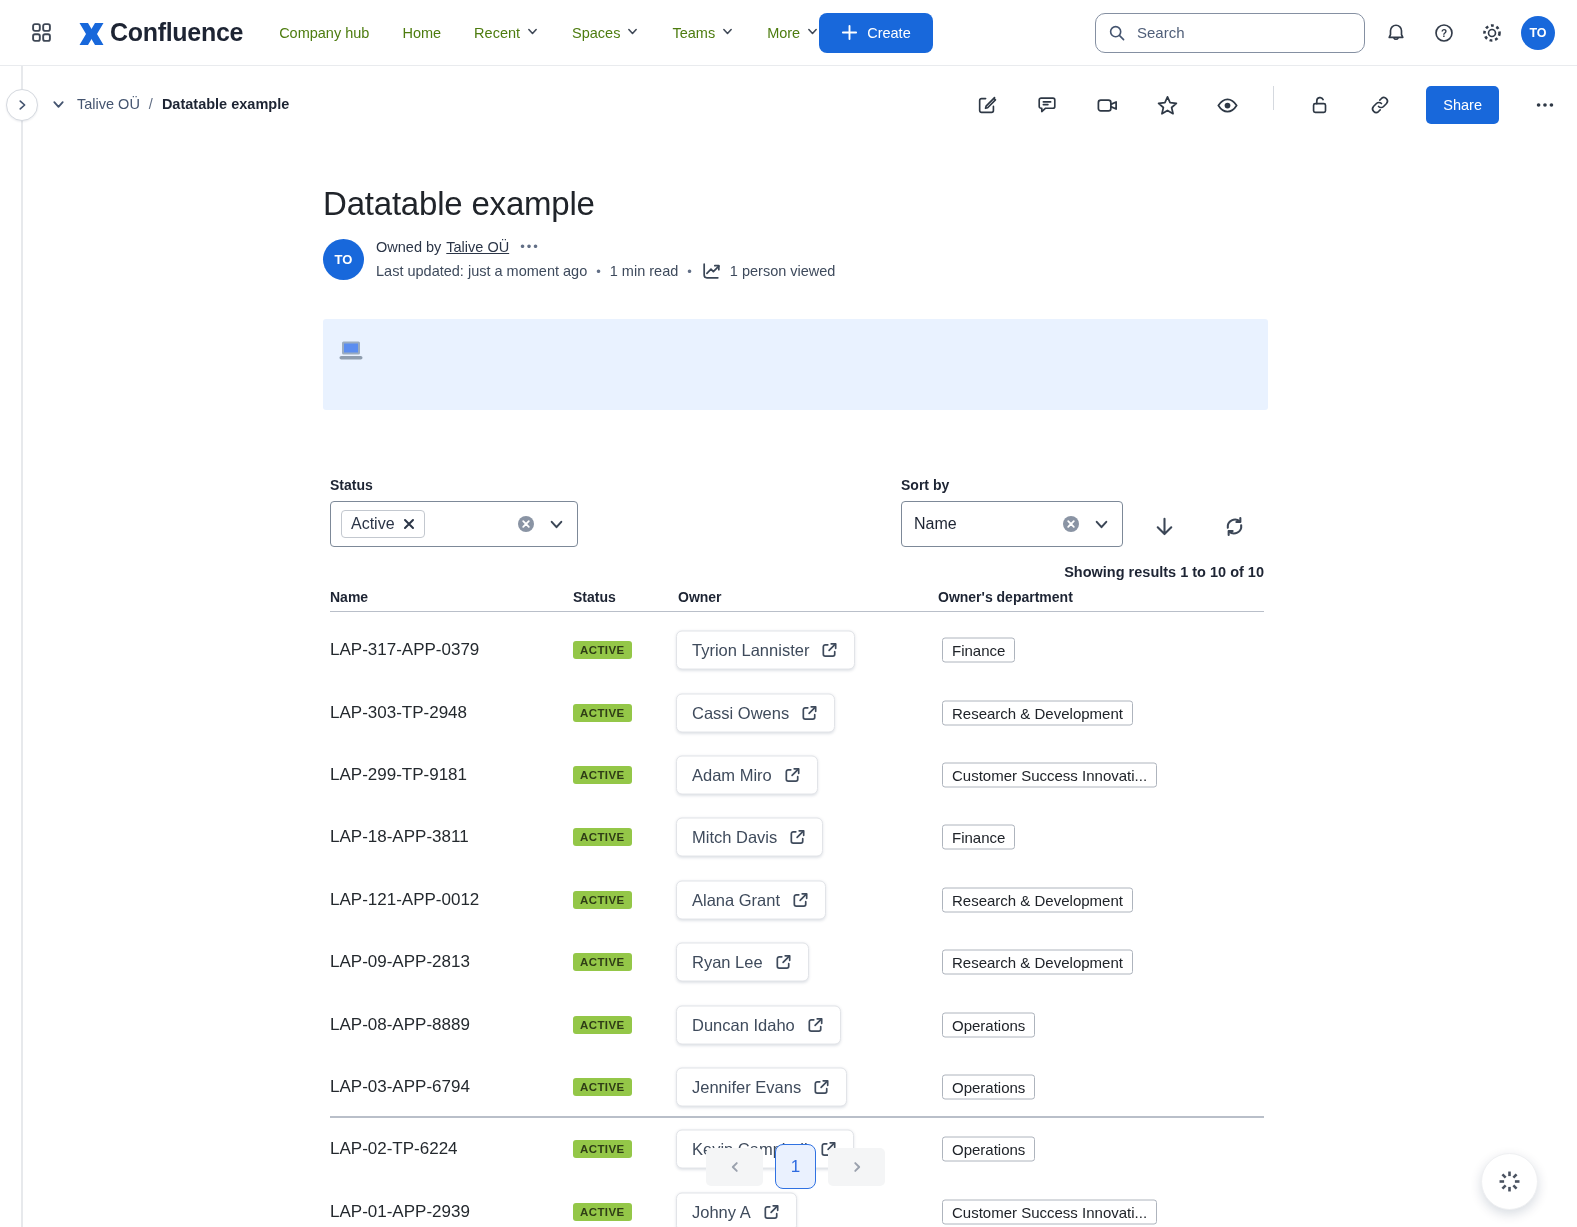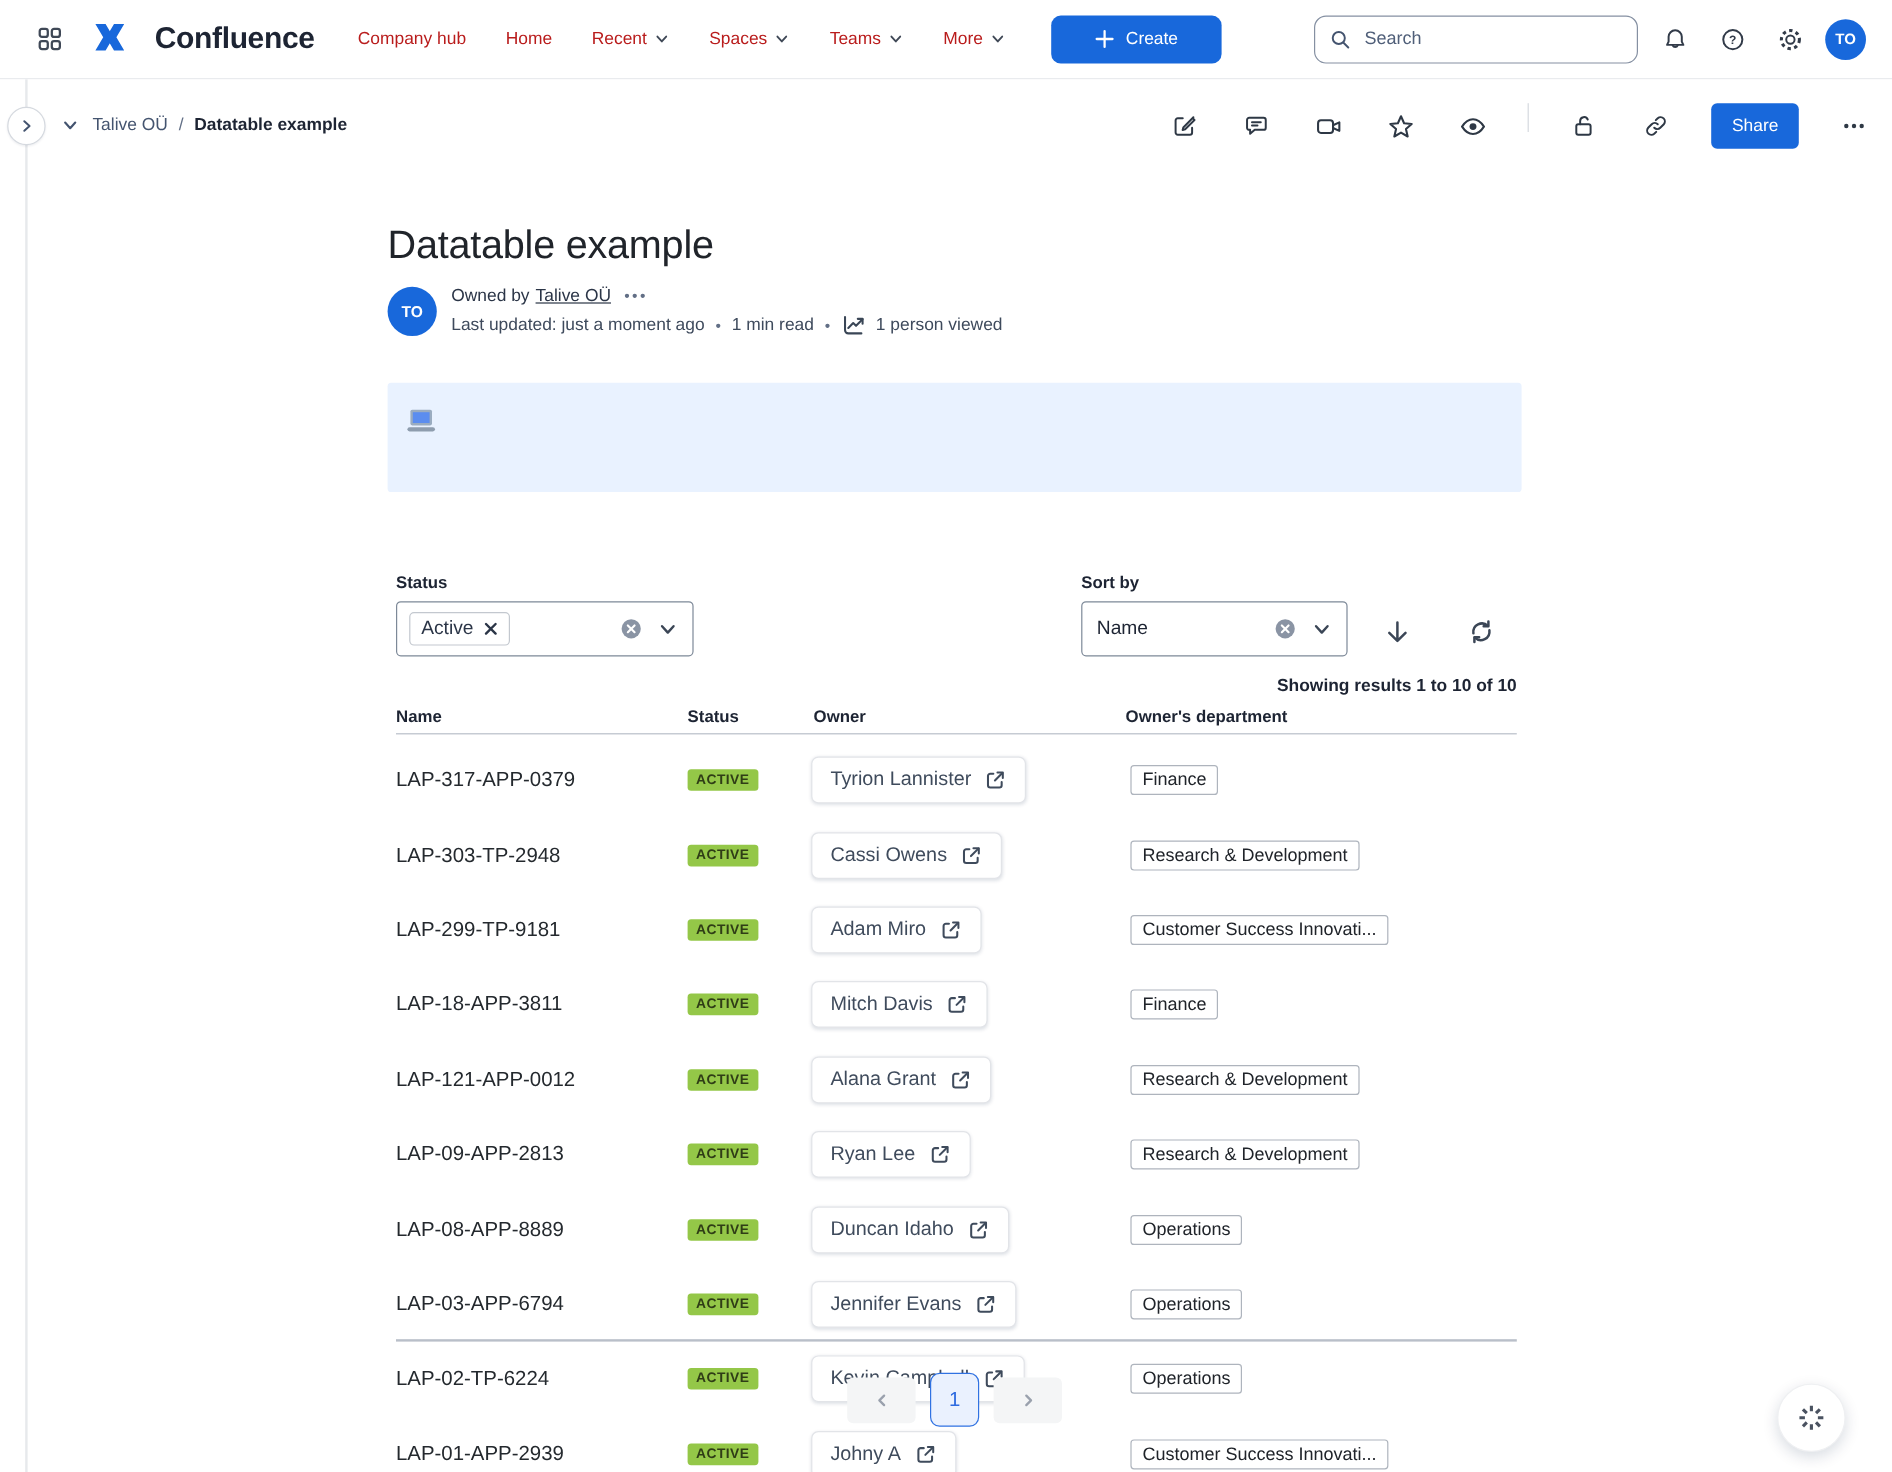--- a/index.html
+++ b/index.html
@@ -13,26 +13,26 @@
     font-family:"Liberation Sans","DejaVu Sans",sans-serif;color:var(--ink);
     -webkit-font-smoothing:antialiased;
   }
   svg{display:block;flex:none;}
   button{font-family:inherit;cursor:pointer;}
 
   
   .topnav{position:absolute;top:0;left:0;right:0;height:66px;display:flex;align-items:center;
     padding:0 22px 0 22px;border-bottom:1px solid #E9EBEE;background:#fff;z-index:5;}
   .icon-btn{background:none;border:none;width:38px;height:38px;display:flex;align-items:center;justify-content:center;border-radius:6px;padding:0;}
-  .logo{display:flex;align-items:flex-start;gap:22px;margin-left:16px;cursor:pointer;}
+  .logo{display:flex;align-items:flex-end;gap:3px;margin-left:16px;cursor:pointer;}
   .logo-text{font-size:25px;font-weight:600;color:#1D2433;letter-spacing:-0.3px;}
   .nav-menu{display:flex;align-items:center;gap:33px;margin-left:36px;}
-  .nav-item{display:flex;align-items:center;gap:6px;font-size:14.5px;color:#b91c1c;cursor:pointer;background:none;border:none;padding:0;}
-  .create-btn{display:flex;align-items:center;gap:9px;margin-left:38px;background:var(--blue);color:#fff;
-    border:none;border-radius:8px;height:40px;padding:0 36px;font-size:14.5px;font-weight:500;}
+  .nav-item{display:flex;align-items:flex-start;gap:6px;font-size:14.5px;color:#4d7c0f;cursor:pointer;background:none;border:none;padding:0;}
+  .create-btn{display:flex;align-items:center;gap:9px;background:var(--blue);color:#fff;
+    border:none;border-radius:8px;height:40px;padding:0 22px;font-size:14.5px;font-weight:500;}
   .search-box{margin-left:auto;width:270px;height:40px;border:1px solid #8590A2;border-radius:10px;
     display:flex;align-items:center;gap:9px;padding:0 12px;background:#fff;}
   .search-box input{border:none;outline:none;font-size:15px;width:100%;color:#172B4D;background:transparent;font-family:inherit;}
   .search-box input::placeholder{color:#505F79;}
   .avatar{width:34px;height:34px;border-radius:50%;background:var(--blue);color:#fff;font-size:12.5px;font-weight:700;
     display:flex;align-items:center;justify-content:center;border:none;}
   .nav-right{display:flex;align-items:center;gap:10px;margin-left:12px;}
 
   
   .side-rail{position:absolute;left:21px;top:66px;bottom:0;width:2px;background:#E7E9EC;}

